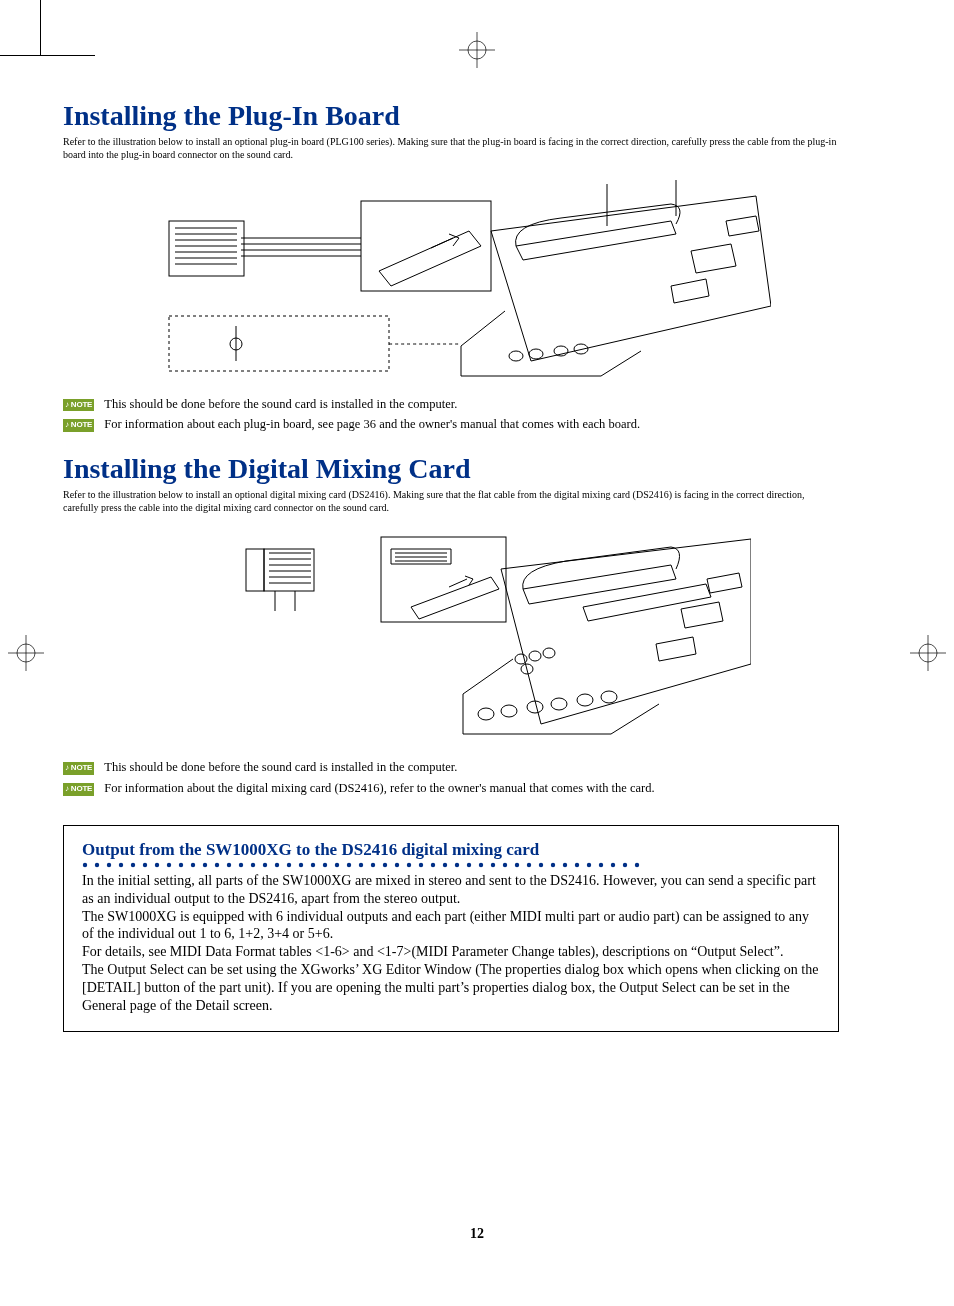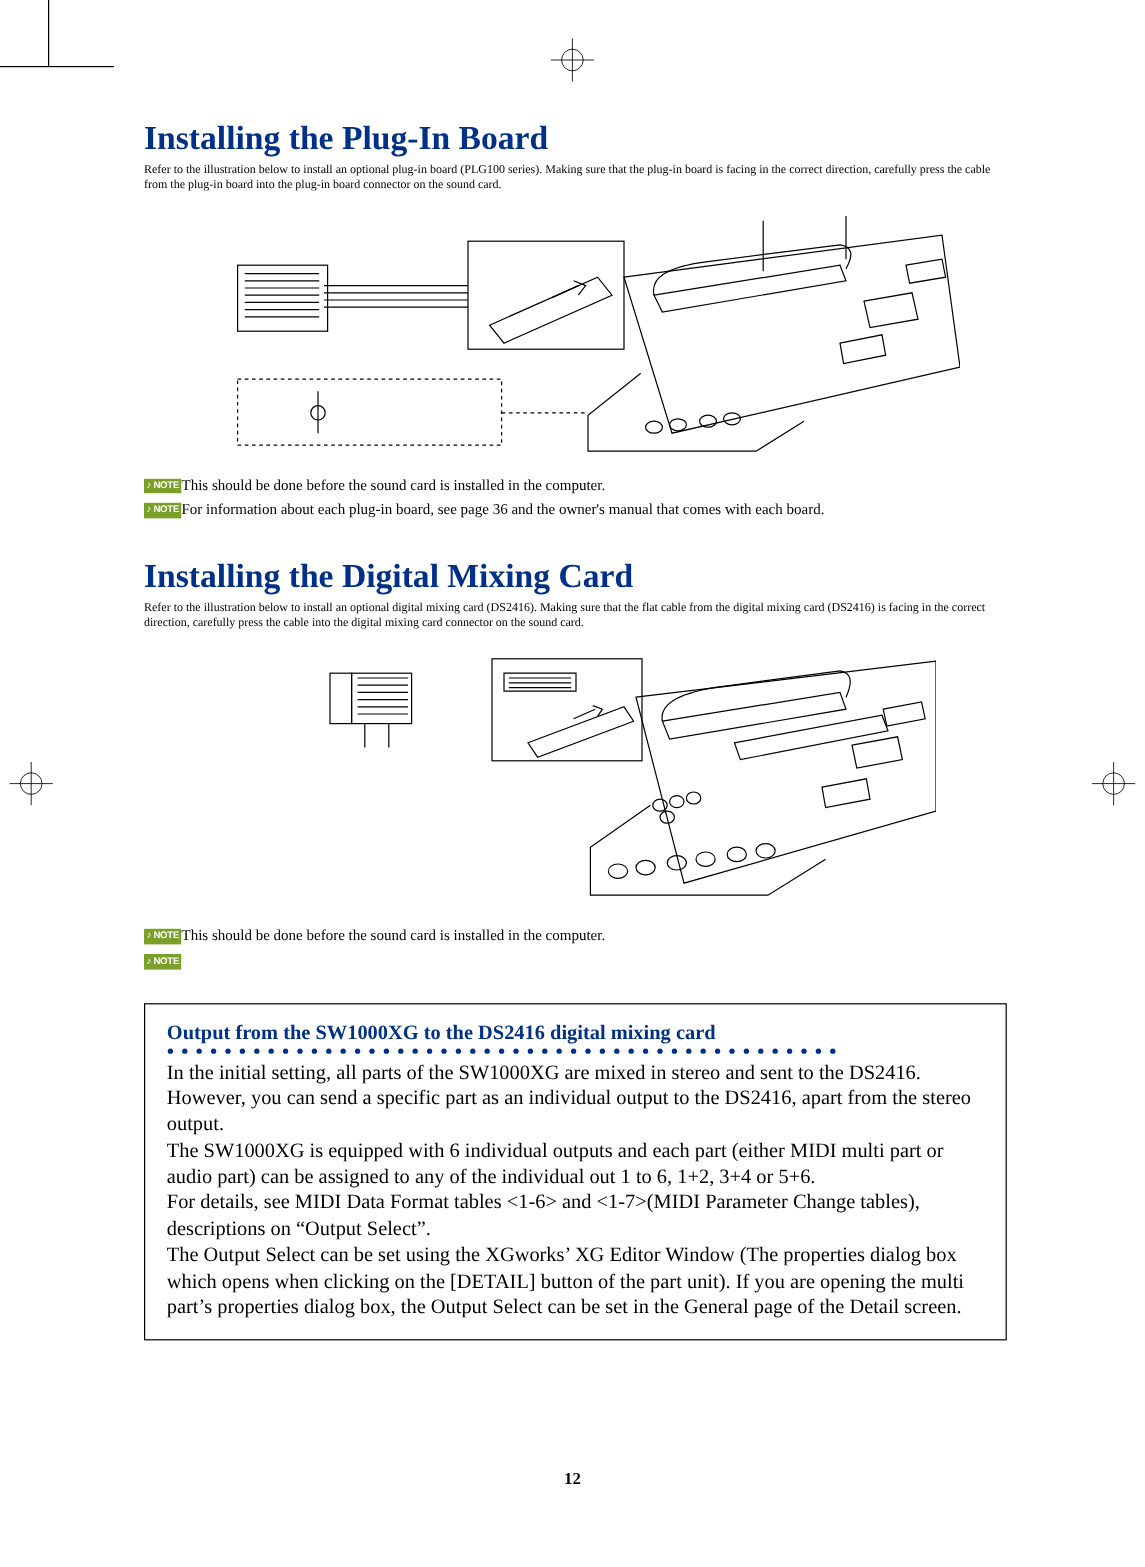--- a/index.html
+++ b/index.html
@@ -8,21 +8,21 @@
     font-family: Georgia, 'Times New Roman', serif;
     background: #fff;
     color: #000;
     width: 954px;
   }
   .page {
     width: 954px;
     height: 1306px;
     position: relative;
     box-sizing: border-box;
-    padding: 100px 115px 50px 120px;
+    padding: 100px 115px 50px 63px;
   }
   .crop-mark {
     position: absolute;
     stroke: #000;
     stroke-width: 0.7;
     fill: none;
   }
   .crop-top { top: 30px; left: 50%; transform: translateX(-50%); }
   .crop-left { top: 50%; left: 6px; transform: translateY(-50%); }
   .crop-right { top: 50%; right: 6px; transform: translateY(-50%); }
@@ -57,54 +57,54 @@
   .illustration {
     display: block;
     margin: 6px auto 10px auto;
   }
   .note-line {
     font-size: 12.5px;
     line-height: 1.35;
     margin: 4px 0;
     display: flex;
     align-items: flex-start;
-    gap: 0;
+    gap: 10px;
   }
   .note-badge {
     display: inline-block;
     background: #7aa02a;
     color: #fff;
     font-size: 8px;
     font-weight: bold;
     font-family: Arial, sans-serif;
     padding: 1px 2px;
     white-space: nowrap;
     letter-spacing: -0.2px;
     margin-top: 3px;
     flex-shrink: 0;
   }
-  .section2 { margin-top: 32px; }
+  .section2 { margin-top: 20px; }
   .info-box {
     border: 1px solid #000;
     margin-top: 28px;
     padding: 14px 18px 16px 18px;
   }
   .info-title {
     color: #003087;
     font-weight: bold;
     font-size: 17px;
     margin: 0 0 0 0;
   }
   .dots {
     height: 6px;
     margin: 2px 0 4px 0;
   }
   .dots svg { display:block; }
   .info-body {
-    font-size: 17px;
+    font-size: 14px;
     line-height: 1.28;
     margin: 0;
   }
   .page-num {
     position: absolute;
     bottom: 64px;
     left: 50%;
     transform: translateX(-50%);
     font-weight: bold;
     font-size: 14px;
@@ -240,20 +240,21 @@
         <polygon points="505,115 542,108 545,125 508,132"></polygon>
       </g>
     </svg>
 
     <div class="note-line">
       <span class="note-badge">♪ NOTE</span>
       <span>This should be done before the sound card is installed in the computer.</span>
     </div>
     <div class="note-line">
       <span class="note-badge">♪ NOTE</span>
+      <span>For information about the digital mixing card (DS2416), refer to the owner's manual that comes with the card.</span>
     </div>
   </div>
 
   <div class="info-box">
     <div class="info-title">Output from the SW1000XG to the DS2416 digital mixing card</div>
     <div class="dots">
       <svg width="560" height="6">
           <g fill="#003087">
         <circle cx="3" cy="3" r="2.2"></circle>
             <circle cx="15" cy="3" r="2.2"></circle>

